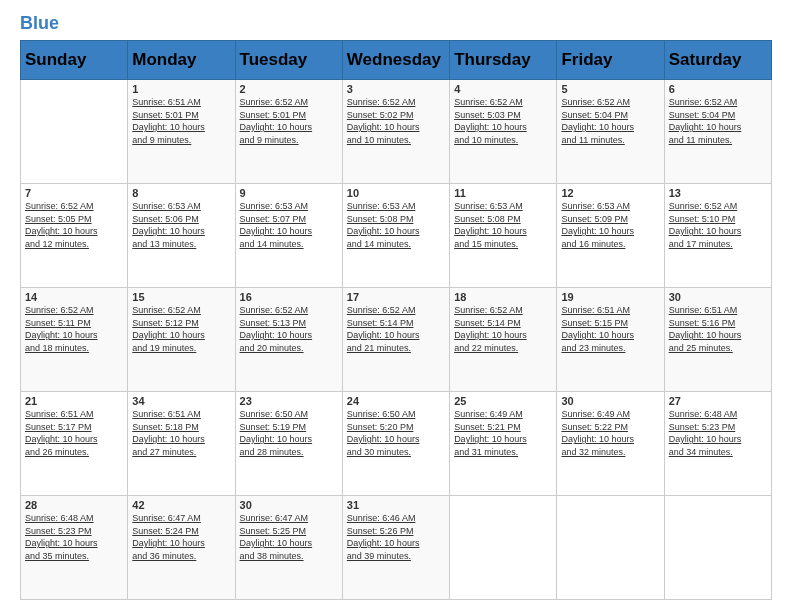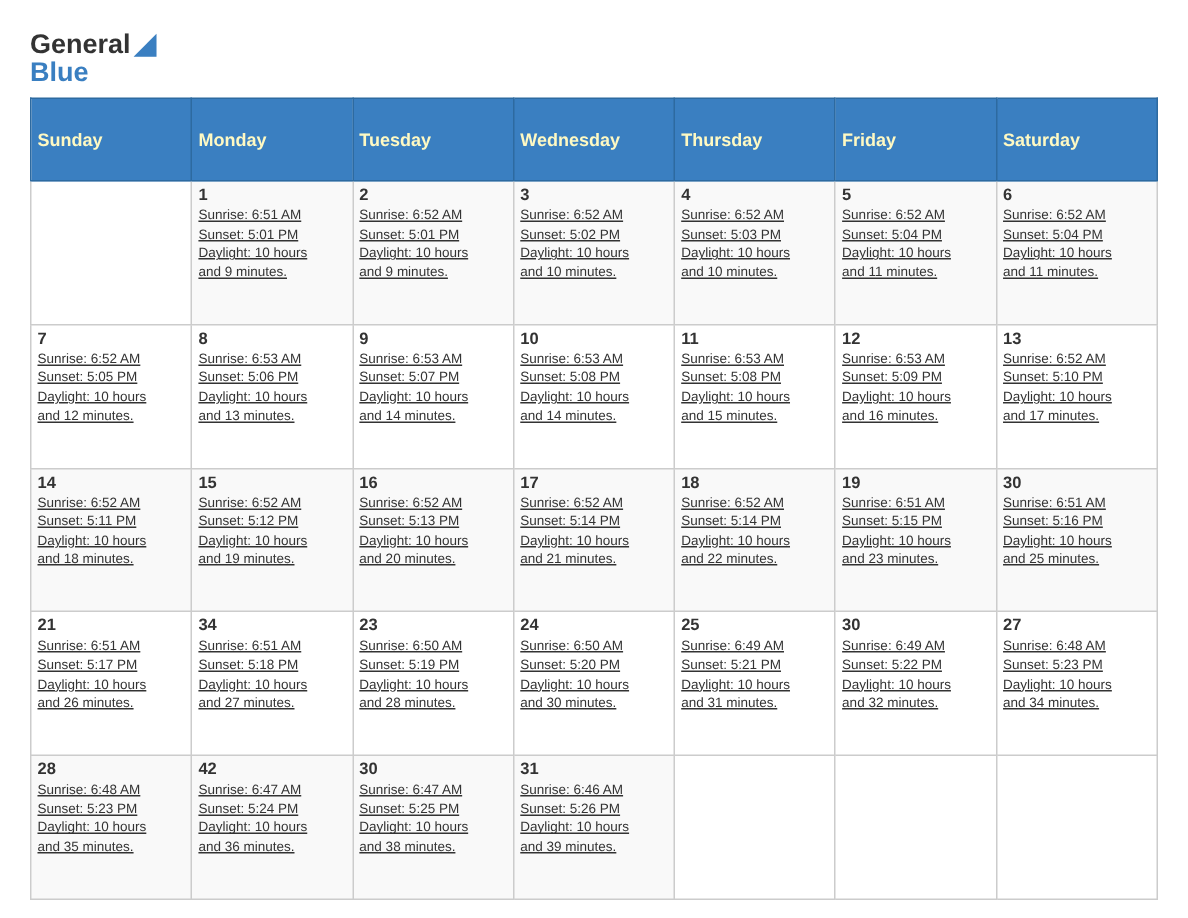--- a/index.html
+++ b/index.html
@@ -41,24 +41,24 @@
       color: #555;
     }
     .calendar {
       flex: 1;
       border-collapse: collapse;
       width: 100%;
       table-layout: fixed;
     }
     .calendar thead th {
       background: #3a7fc1;
-      color: #fef9c3;
-      font-size: 12px;
+      color: #000000;
+      font-size: 17px;
       font-weight: bold;
-      padding: 20px 4px;
+      padding: 9px 4px;
       text-align: left;
       border: 1px solid #2d6aa0;
     }
     .calendar tbody td {
       border: 1px solid #ccc;
       vertical-align: top;
       padding: 3px 4px;
       font-size: 9.5px;
       color: #333;
       background: #fff;
@@ -82,26 +82,20 @@
     .empty-cell {
       background: #fff !important;
     }
   </style>
 </head>
 <body>
 
 <div class="page">
   <div class="header">
     <div class="logo">
-      <div style="display:flex;align-items:center;">
-        <div style="font-size:18px;font-weight:bold;color:#333;line-height:1;">
-          <span style="color:#333;">General</span>
-        </div>
-        <div style="margin-left:2px;color:#3a7fc1;font-size:20px;">◢</div>
-      </div>
       <div style="font-size:18px;font-weight:bold;color:#3a7fc1;line-height:1;margin-top:-2px;">Blue</div>
     </div>
     <div class="title-block">
       <div class="main-title"></div>
       <div class="sub-title"></div>
     </div>
   </div>
 
   <table class="calendar">
     <thead>

